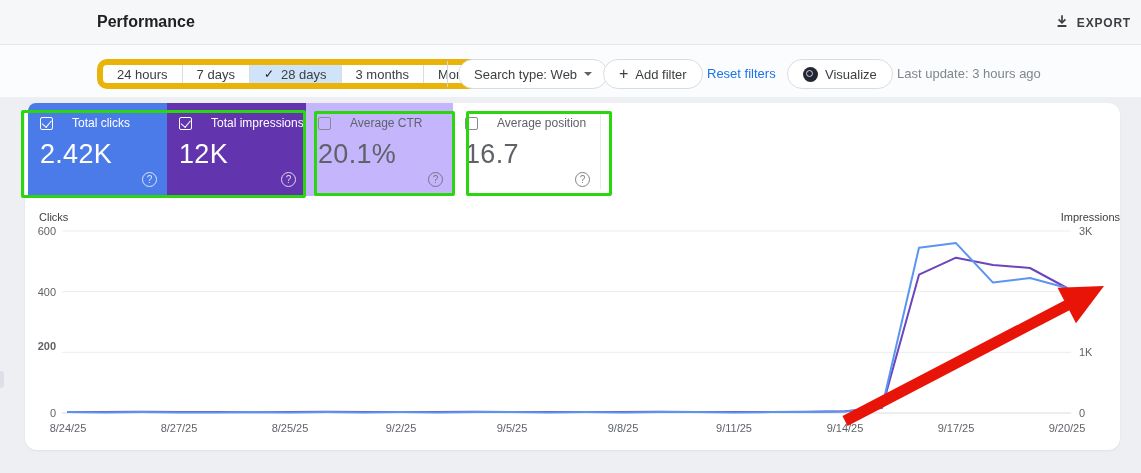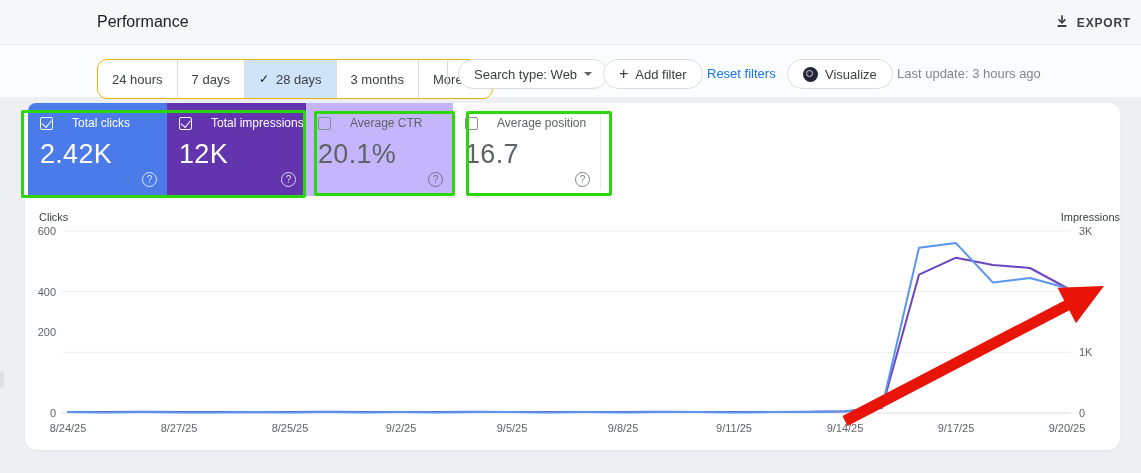--- a/index.html
+++ b/index.html
@@ -3,30 +3,30 @@
 <meta charset="utf-8">
 <style>
   * { margin:0; padding:0; box-sizing:border-box; }
   html,body { width:1141px; height:473px; overflow:hidden; }
   body { font-family:"Liberation Sans", sans-serif; background:#edeff3; position:relative; }
   .page { position:relative; width:1141px; height:473px; }
 
   
   .header { position:absolute; left:0; top:0; width:1141px; height:45px;
             background:#f6f7f9; border-bottom:1px solid #e5e7ea; }
-  .page-title { position:absolute; left:97px; top:13px; font-size:16px; font-weight:400; color:#202124; }
+  .page-title { position:absolute; left:97px; top:13px; font-size:16px; font-weight:700; color:#202124; }
   .export-btn { position:absolute; right:6px; top:12px; display:flex; align-items:center; gap:8px;
                 font-size:12px; font-weight:600; letter-spacing:.8px; color:#3c4043; cursor:pointer;
                 padding:2px 4px; background:transparent; border:none; }
   .edge-sliver { position:absolute; left:0; width:4px; height:17px; background:#dde0e6; border-radius:0 3px 3px 0; }
 
   
   .toolbar { position:absolute; left:0; top:45px; width:1141px; height:52px; background:#fbfcfe; }
-  .seg-group { position:absolute; left:97px; top:14px; display:flex; height:40px;
-               background:#fff; border:1px solid #eab308; border-radius:10px; overflow:hidden; }
+  .seg-group { position:absolute; left:97px; top:14px; display:flex; height:30px;
+               background:#fff; border:6px solid #eab308; border-radius:10px; overflow:hidden; }
   .seg { display:flex; align-items:center; gap:7px; padding:0 14px; font-size:13px; color:#3c4043;
          border-left:1px solid #dadce0; cursor:pointer; white-space:nowrap; }
   .seg:first-child { border-left:none; }
   .seg.selected { background:#cfe3f9; font-weight:500; }
   .seg .check { font-size:12px; color:#202124; }
   .caret { width:0; height:0; border-left:4px solid transparent; border-right:4px solid transparent;
            border-top:4.5px solid #5f6368; display:inline-block; }
   .tb-divider { position:absolute; left:447px; top:16px; width:1px; height:26px; background:#d4d7db; }
   .pill { position:absolute; top:14px; display:flex; align-items:center; gap:7px; height:30px; padding:0 15px;
           background:#fff; border:1px solid #dadce0; border-radius:16px; font-size:13px; color:#3c4043; cursor:pointer; }
@@ -167,21 +167,21 @@
     <div class="tile-divider"></div>
   </div>
 
   <div class="chart-layer" id="chart-labels">
       <div class="axis-title" style="left: 39px; top: 211px;">Clicks</div>
       <div class="axis-title" style="left: 1040px; top: 211px; width: 80px; text-align: right;">Impressions</div>
       <div class="tick" style="left: 14px; top: 225px; width: 42px; text-align: right;">600</div>
       <div class="tick" style="left: 1079px; top: 225px; width: 42px; text-align: left;">3K</div>
       <div class="tick" style="left: 14px; top: 285.667px; width: 42px; text-align: right;">400</div>
       <div class="tick" style="left: 1079px; top: 285.667px; width: 42px; text-align: left;">2K</div>
-      <div class="tick" style="left: 14px; top: 326px; width: 42px; text-align: right;">200</div>
+      <div class="tick" style="left: 14px; top: 340px; width: 42px; text-align: right; font-weight: bold;">200</div>
       <div class="tick" style="left: 1079px; top: 346.333px; width: 42px; text-align: left;">1K</div>
       <div class="tick" style="left: 14px; top: 407px; width: 42px; text-align: right;">0</div>
       <div class="tick" style="left: 1079px; top: 407px; width: 42px; text-align: left;">0</div>
       <div class="tick" style="left: 34px; top: 422px; width: 68px; text-align: center;">8/24/25</div>
       <div class="tick" style="left: 145px; top: 422px; width: 68px; text-align: center;">8/27/25</div>
       <div class="tick" style="left: 256px; top: 422px; width: 68px; text-align: center;">8/25/25</div>
       <div class="tick" style="left: 367px; top: 422px; width: 68px; text-align: center;">9/2/25</div>
       <div class="tick" style="left: 478px; top: 422px; width: 68px; text-align: center;">9/5/25</div>
       <div class="tick" style="left: 589px; top: 422px; width: 68px; text-align: center;">9/8/25</div>
       <div class="tick" style="left: 700px; top: 422px; width: 68px; text-align: center;">9/11/25</div>

